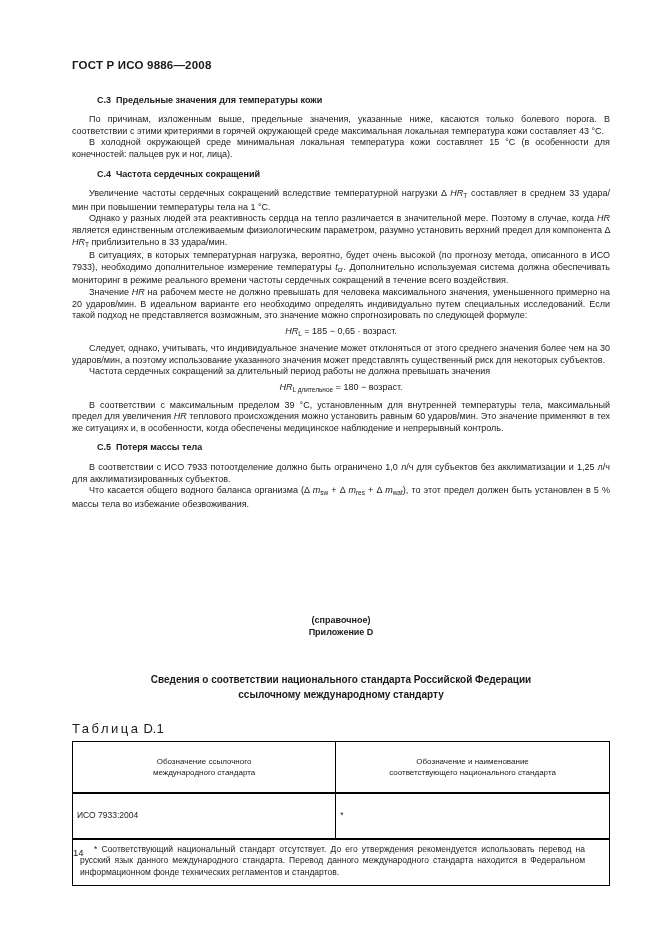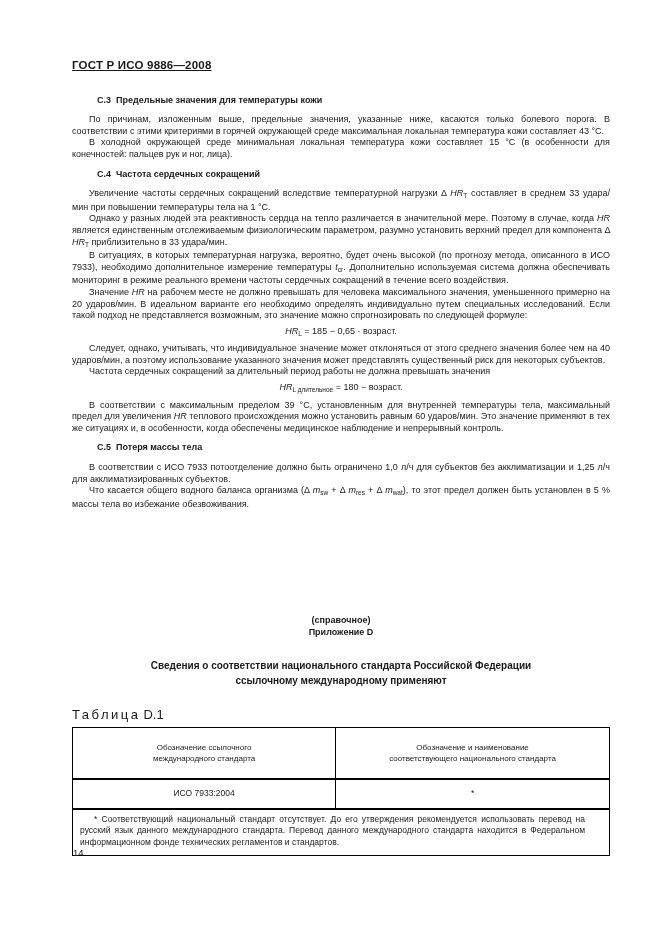--- a/index.html
+++ b/index.html
@@ -16,21 +16,20 @@
     position: absolute;
     left: 72px;
     top: 60px;
     width: 538px;
   }
   .doc-code {
     font-size: 11.5px;
     font-weight: bold;
     letter-spacing: 0.2px;
     margin: 0 0 23px 0;
-    text-decoration: underline;
   }
   .body-text { font-size: 9px; line-height: 11.6px; }
   .para {
     margin: 0;
     text-align: justify;
     text-indent: 17px;
   }
   .sec-heading {
     margin: 8px;
     font-weight: bold;
@@ -40,21 +39,21 @@
   .formula {
     margin: 4px 0 4px 0;
     text-align: center;
     text-indent: 0;
   }
   .it { font-style: italic; }
   .sb { font-size: 6.5px; vertical-align: -2px; }
   .spacer-appendix { height: 104px; }
   .app-label-block { text-align: center; font-size: 9px; font-weight: bold; line-height: 12px; }
   .app-title {
-    margin-top: 20px;
+    margin-top: 34px;
     text-align: center;
     font-size: 10px;
     font-weight: bold;
     line-height: 15px;
   }
   .table-label {
     margin-top: 21px;
     font-size: 13px;
     text-align: left;
   }
@@ -73,23 +72,23 @@
     font-size: 8px;
     line-height: 11px;
     text-align: center;
     vertical-align: middle;
     padding: 14px 4px;
   }
   table.std td.cell {
     border: 1px solid #000;
     border-bottom: 2px solid #000;
     font-size: 8.5px;
-    text-align: center;
+    text-align: left;
     vertical-align: middle;
-    padding: 8px 4px;
+    padding: 16px 4px;
   }
   table.std td.footnote {
     border: 1px solid #000;
     font-size: 8.5px;
     line-height: 11.8px;
     text-align: justify;
     padding: 4px 24px 6px 7px;
     text-indent: 14px;
   }
   .col-ref { width: 49%; }
@@ -112,39 +111,39 @@
     <p class="sec-heading">С.3&nbsp;&nbsp;Предельные значения для температуры кожи</p>
     <p class="para">По причинам, изложенным выше, предельные значения, указанные ниже, касаются только болевого порога. В соответствии с этими критериями в горячей окружающей среде максимальная локальная температура кожи составляет 43 °С.</p>
     <p class="para">В холодной окружающей среде минимальная локальная температура кожи составляет 15 °С (в особенности для конечностей: пальцев рук и ног, лица).</p>
 
     <p class="sec-heading">С.4&nbsp;&nbsp;Частота сердечных сокращений</p>
     <p class="para"><span>Увеличение частоты сердечных сокращений вследствие температурной нагрузки Δ </span><span class="it">HR</span><span class="sb">Т</span><span> составляет в среднем 33 удара/мин при повышении температуры тела на 1 °С.</span></p>
     <p class="para"><span>Однако у разных людей эта реактивность сердца на тепло различается в значительной мере. Поэтому в случае, когда </span><span class="it">HR</span><span> является единственным отслеживаемым физиологическим параметром, разумно установить верхний предел для компонента Δ </span><span class="it">HR</span><span class="sb">Т</span><span> приблизительно в 33 удара/мин.</span></p>
     <p class="para"><span>В ситуациях, в которых температурная нагрузка, вероятно, будет очень высокой (по прогнозу метода, описанного в ИСО 7933), необходимо дополнительное измерение температуры </span><span class="it">t</span><span class="sb">cr</span><span>. Дополнительно используемая система должна обеспечивать мониторинг в режиме реального времени частоты сердечных сокращений в течение всего воздействия.</span></p>
     <p class="para"><span>Значение </span><span class="it">HR</span><span> на рабочем месте не должно превышать для человека максимального значения, уменьшенного примерно на 20 ударов/мин. В идеальном варианте его необходимо определять индивидуально путем специальных исследований. Если такой подход не представляется возможным, это значение можно спрогнозировать по следующей формуле:</span></p>
     <p class="para formula"><span class="it">HR</span><span class="sb">L</span><span> = 185 − 0,65 · возраст.</span></p>
-    <p class="para">Следует, однако, учитывать, что индивидуальное значение может отклоняться от этого среднего значения более чем на 40 ударов/мин, а поэтому использование указанного значения может представлять существенный риск для некоторых субъектов.</p>
+    <p class="para">Следует, однако, учитывать, что индивидуальное значение может отклоняться от этого среднего значения более чем на 30 ударов/мин, а поэтому использование указанного значения может представлять существенный риск для некоторых субъектов.</p>
     <p class="para">Частота сердечных сокращений за длительный период работы не должна превышать значения</p>
     <p class="para formula"><span class="it">HR</span><span class="sb">L длительное</span><span> = 180 − возраст.</span></p>
     <p class="para"><span>В соответствии с максимальным пределом 39 °С, установленным для внутренней температуры тела, максимальный предел для увеличения </span><span class="it">HR</span><span> теплового происхождения можно установить равным 60 ударов/мин. Это значение применяют в тех же ситуациях и, в особенности, когда обеспечены медицинское наблюдение и непрерывный контроль.</span></p>
 
     <p class="sec-heading">С.5&nbsp;&nbsp;Потеря массы тела</p>
     <p class="para">В соответствии с ИСО 7933 потоотделение должно быть ограничено 1,0 л/ч для субъектов без акклиматизации и 1,25 л/ч для акклиматизированных субъектов.</p>
     <p class="para"><span>Что касается общего водного баланса организма (Δ </span><span class="it">m</span><span class="sb">sw</span><span> + Δ </span><span class="it">m</span><span class="sb">res</span><span> + Δ </span><span class="it">m</span><span class="sb">wat</span><span>), то этот предел должен быть установлен в 5 % массы тела во избежание обезвоживания.</span></p>
 
     <div class="spacer-appendix"></div>
 
     <div class="app-label-block">
       <div>(справочное)</div>
       <div>Приложение D</div>
     </div>
 
     <div class="app-title">
       <div>Сведения о соответствии национального стандарта Российской Федерации</div>
-      <div>ссылочному международному применяют</div>
+      <div>ссылочному международному стандарту</div>
     </div>
 
     <div class="table-label">
       <span class="sp-word">Таблица</span><span class="sp-num">D.1</span>
     </div>
 
     <table class="std">
       <tbody>
           <tr>
         <th class="col-ref">

